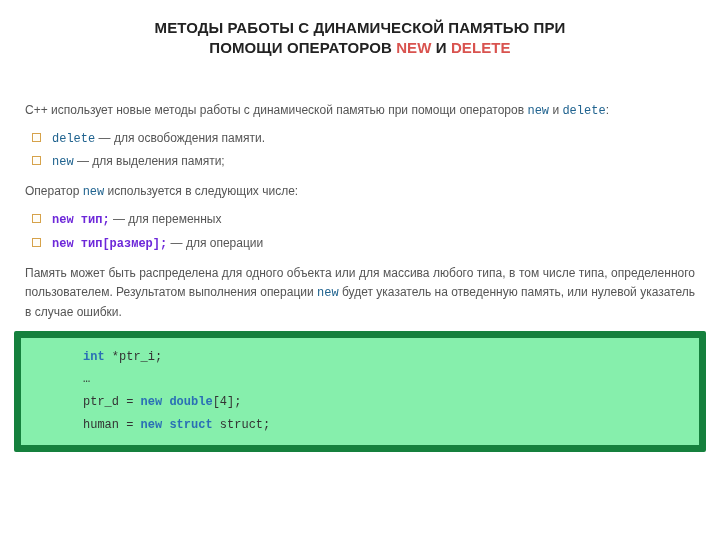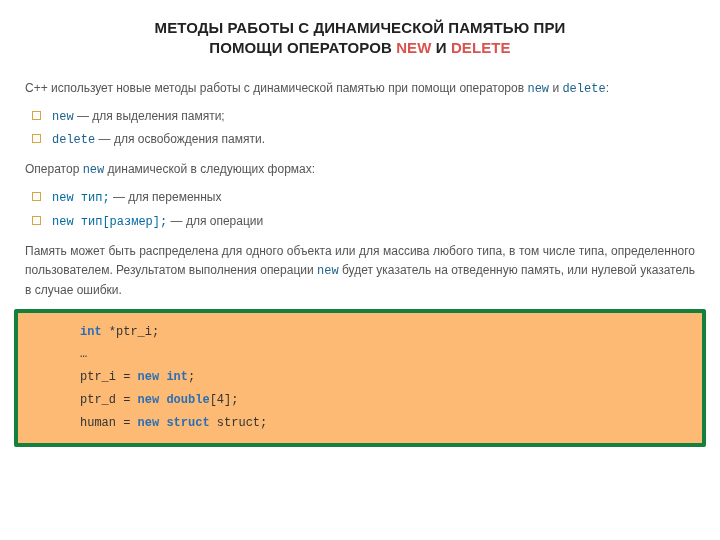--- a/index.html
+++ b/index.html
@@ -15,36 +15,36 @@
     box-sizing: border-box;
     width: 720px;
     padding: 18px 10px 10px 10px;
   }
   .title {
     font-weight: 700;
     text-align: center;
     font-size: 15px;
     line-height: 1.35;
     color: #222;
-    margin: 0 40px 20px 40px;
+    margin: 0 40px 42px 40px;
     letter-spacing: 0.1px;
   }
   .title .kw1 { color: #d9534f; }
   .title .kw2 { color: #d9534f; }
   .lead, .para, .just {
     font-size: 12px;
     line-height: 1.6;
     color: #555;
     margin: 6px 15px;
   }
   .just {
     text-align: justify;
   }
   .mono { font-family: "Courier New", Courier, monospace; color: #20638f; }
-  .bmono { font-family: "Courier New", Courier, monospace; font-weight: 400; color: #0369a1; }
+  .bmono { font-family: "Courier New", Courier, monospace; font-weight: 700; color: #6d28d9; }
   ul.bl {
     list-style: none;
     margin: 4px 0 8px 0;
     padding: 0 0 0 22px;
   }
   ul.bl li {
     position: relative;
     font-size: 12px;
     line-height: 1.9;
     color: #555;
@@ -57,22 +57,22 @@
     top: 6px;
     width: 9px;
     height: 9px;
     border: 1.2px solid #d6a24a;
     box-sizing: border-box;
     box-shadow: inset 1px 1px 0 rgba(255,255,255,0.6);
     background: #fffdf7;
   }
   .codebox {
     margin: 8px 4px 4px 4px;
-    background: #fdba74;
-    border: 4px solid #15803d;
+    background: #86efac;
+    border: 7px solid #15803d;
     border-radius: 2px;
     padding: 8px 20px 8px 62px;
     font-family: "Courier New", Courier, monospace;
     font-size: 12px;
     line-height: 1.9;
     color: #333;
   }
   .codebox .ln { white-space: pre; }
   .kw { color: #2a6fb5; font-weight: 700; }
   .kwnew { color: #2a6fb5; font-weight: 700; }
@@ -86,45 +86,44 @@
     <span>МЕТОДЫ РАБОТЫ С ДИНАМИЧЕСКОЙ ПАМЯТЬЮ ПРИ</span><br>
     <span>ПОМОЩИ ОПЕРАТОРОВ </span><span class="kw1">NEW</span><span> И </span><span class="kw2">DELETE</span>
   </h1>
 
   <p class="lead">
     <span>С++ использует новые методы работы с динамической памятью при помощи операторов </span><span class="mono">new</span><span> и </span><span class="mono">delete</span><span>:</span>
   </p>
 
   <ul class="bl">
     <li>
-      <span class="mono">new</span><span> — для выделения памяти;</span>
+      <span class="mono">delete</span><span> — для освобождения памяти.</span>
     </li>
     <li>
-      <span class="mono">delete</span><span> — для освобождения памяти.</span>
+      <span class="mono">new</span><span> — для выделения памяти;</span>
     </li>
   </ul>
 
   <p class="para">
-    <span>Оператор </span><span class="mono">new</span><span> динамической в следующих формах:</span>
+    <span>Оператор </span><span class="mono">new</span><span> используется в следующих числе:</span>
   </p>
 
   <ul class="bl">
     <li>
       <span class="bmono">new тип;</span><span> — для переменных</span>
     </li>
     <li>
       <span class="bmono">new тип[размер];</span><span> — для операции</span>
     </li>
   </ul>
 
   <p class="just">
     <span>Память может быть распределена для одного объекта или для массива любого типа, в том числе типа, определенного пользователем. Результатом выполнения операции </span><span class="mono">new</span><span> будет указатель на отведенную память, или нулевой указатель в случае ошибки.</span>
   </p>
 
   <div class="codebox">
     <div class="ln"><span class="kw">int</span><span> *ptr_i;</span></div>
     <div class="ln"><span>…</span></div>
-    <div class="ln"><span>ptr_i = </span><span class="kwnew">new</span><span> </span><span class="kw">int</span><span>;</span></div>
     <div class="ln"><span>ptr_d = </span><span class="kwnew">new</span><span> </span><span class="kw">double</span><span>[4];</span></div>
     <div class="ln"><span>human = </span><span class="kwnew">new</span><span> </span><span class="kw">struct</span><span> struct;</span></div>
   </div>
 
 </div>
 
 </body></html>

